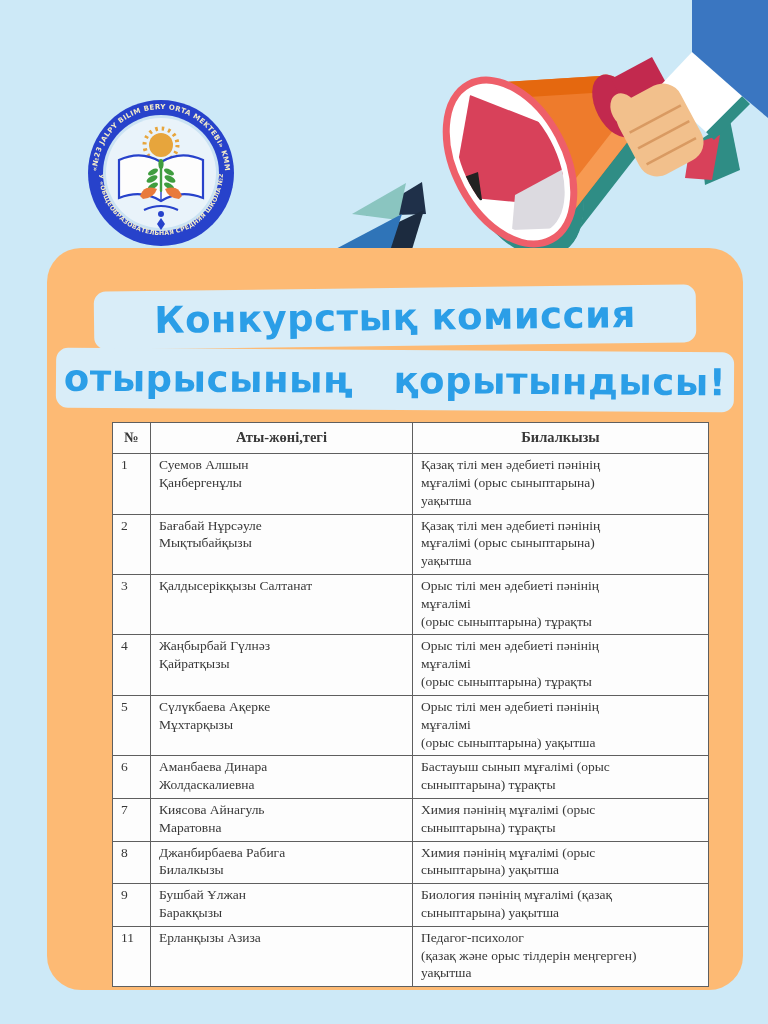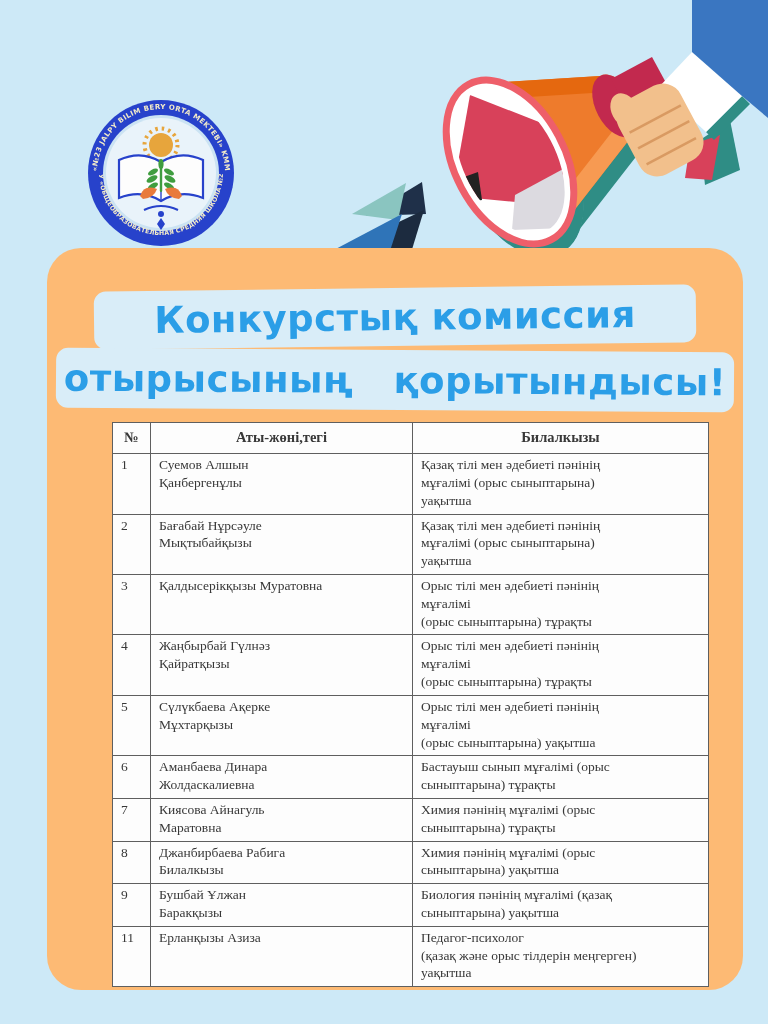--- a/index.html
+++ b/index.html
@@ -187,21 +187,21 @@
             <td>Суемов Алшын<br>Қанбергенұлы</td>
             <td>Қазақ тілі мен әдебиеті пәнінің<br>мұғалімі (орыс сыныптарына)<br>уақытша</td>
           </tr>
           <tr>
             <td class="col-num">2</td>
             <td>Бағабай Нұрсәуле<br>Мықтыбайқызы</td>
             <td>Қазақ тілі мен әдебиеті пәнінің<br>мұғалімі (орыс сыныптарына)<br>уақытша</td>
           </tr>
           <tr>
             <td class="col-num">3</td>
-            <td>Қалдысерікқызы Муратовна</td>
+            <td>Қалдысерікқызы Салтанат</td>
             <td>Орыс тілі мен әдебиеті пәнінің<br>мұғалімі<br>(орыс сыныптарына) тұрақты</td>
           </tr>
           <tr>
             <td class="col-num">4</td>
             <td>Жаңбырбай Гүлнәз<br>Қайратқызы</td>
             <td>Орыс тілі мен әдебиеті пәнінің<br>мұғалімі<br>(орыс сыныптарына) тұрақты</td>
           </tr>
           <tr>
             <td class="col-num">5</td>
             <td>Сүлүкбаева Ақерке<br>Мұхтарқызы</td>

